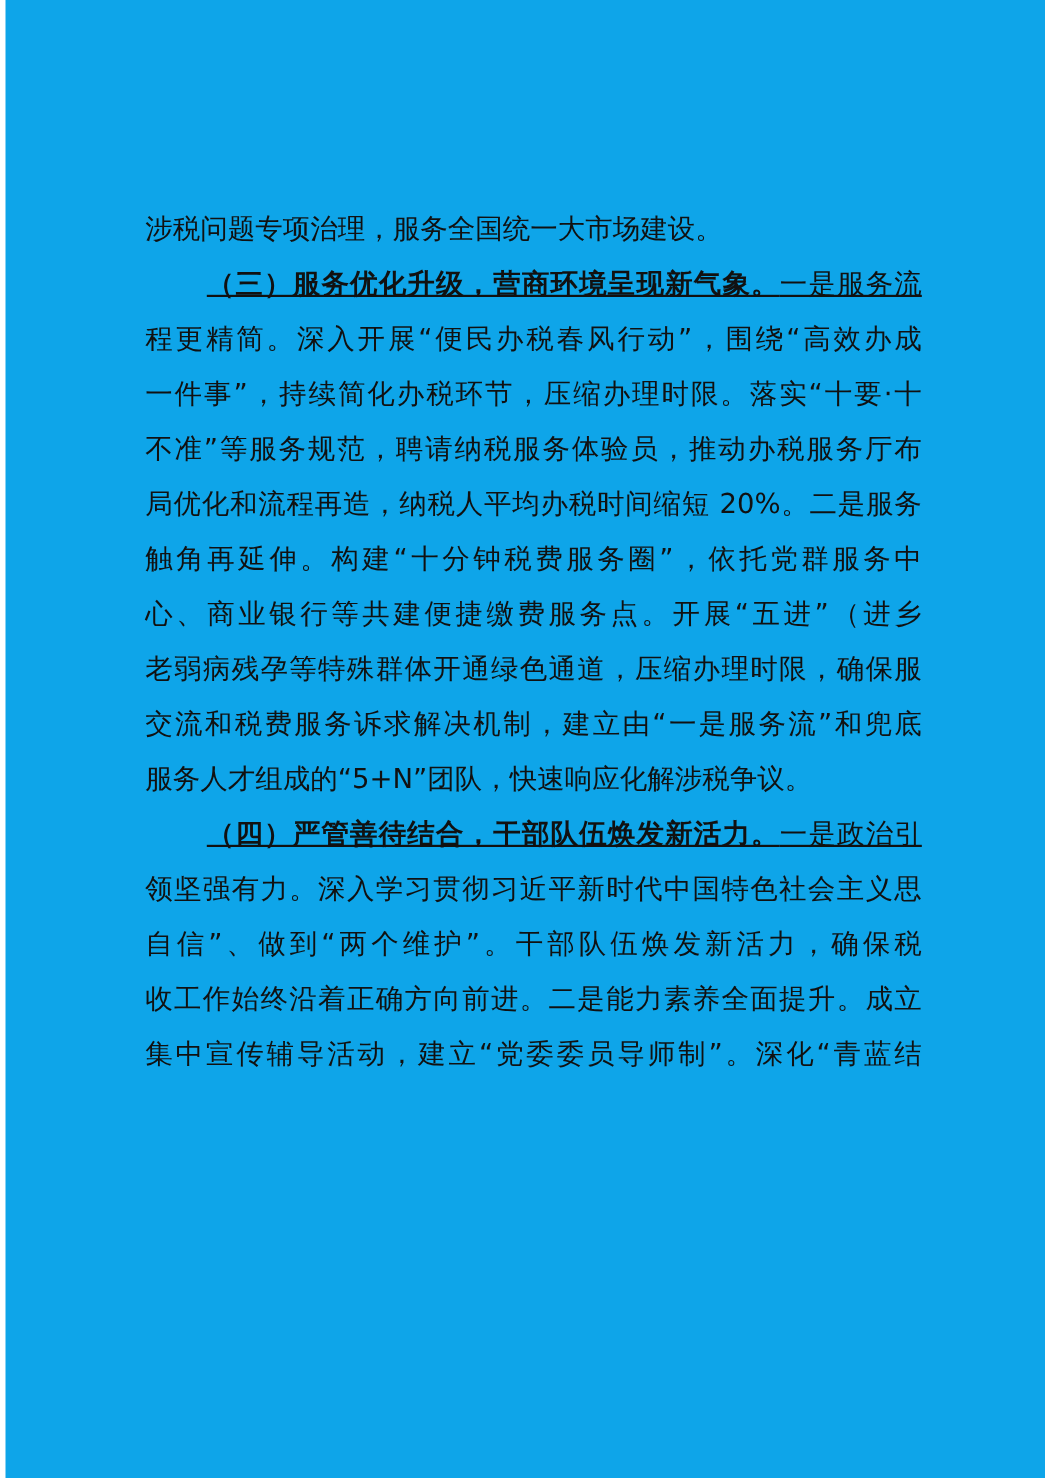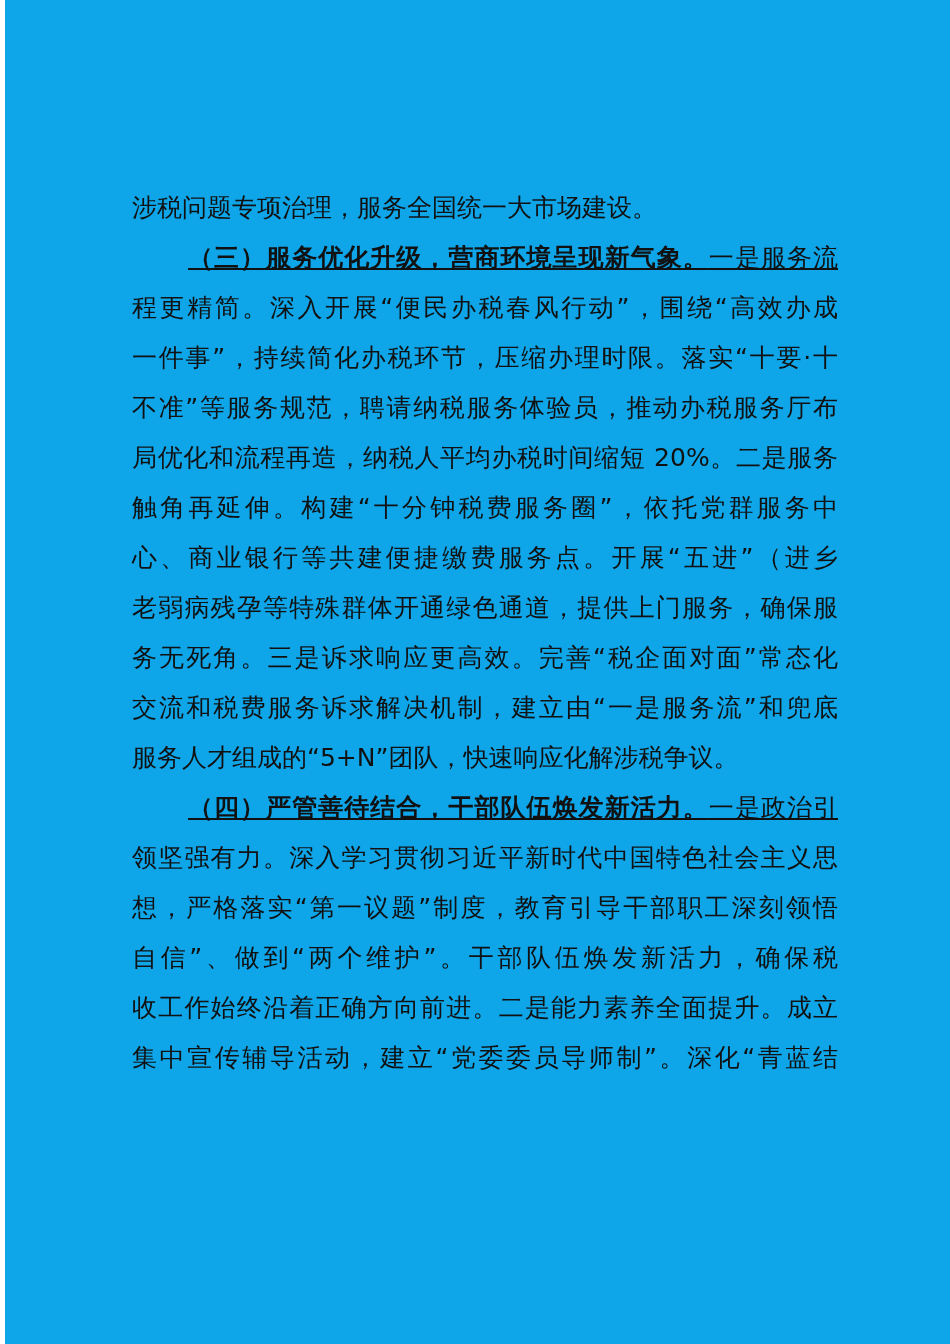--- a/index.html
+++ b/index.html
@@ -21,24 +21,22 @@
 <div class="page">
   <div class="text-block">
     <span class="line last">涉税问题专项治理，服务全国统一大市场建设。</span>
     <span class="line indent"><span class="bold">（三）服务优化升级，营商环境呈现新气象。</span><span>一是服务流</span></span>
     <span class="line">程更精简。深入开展“便民办税春风行动”，围绕“高效办成</span>
     <span class="line">一件事”，持续简化办税环节，压缩办理时限。落实“十要·十</span>
     <span class="line">不准”等服务规范，聘请纳税服务体验员，推动办税服务厅布</span>
     <span class="line">局优化和流程再造，纳税人平均办税时间缩短 20%。二是服务</span>
     <span class="line">触角再延伸。构建“十分钟税费服务圈”，依托党群服务中</span>
     <span class="line">心、商业银行等共建便捷缴费服务点。开展“五进”（进乡</span>
-    <span class="line">老弱病残孕等特殊群体开通绿色通道，提供上门服务，确保服</span>
-    <span class="line">务无死角。三是诉求响应更高效。完善“税企面对面”常态化</span>
+    <span class="line">老弱病残孕等特殊群体开通绿色通道，压缩办理时限，确保服</span>
     <span class="line">交流和税费服务诉求解决机制，建立由“一是服务流”和兜底</span>
     <span class="line last">服务人才组成的“5+N”团队，快速响应化解涉税争议。</span>
     <span class="line indent"><span class="bold">（四）严管善待结合，干部队伍焕发新活力。</span><span>一是政治引</span></span>
     <span class="line">领坚强有力。深入学习贯彻习近平新时代中国特色社会主义思</span>
-    <span class="line">想，严格落实“第一议题”制度，教育引导干部职工深刻领悟</span>
     <span class="line">自信”、做到“两个维护”。干部队伍焕发新活力，确保税</span>
     <span class="line">收工作始终沿着正确方向前进。二是能力素养全面提升。成立</span>
     <span class="line">集中宣传辅导活动，建立“党委委员导师制”。深化“青蓝结</span>
   </div>
 </div>
 
 </body></html>

